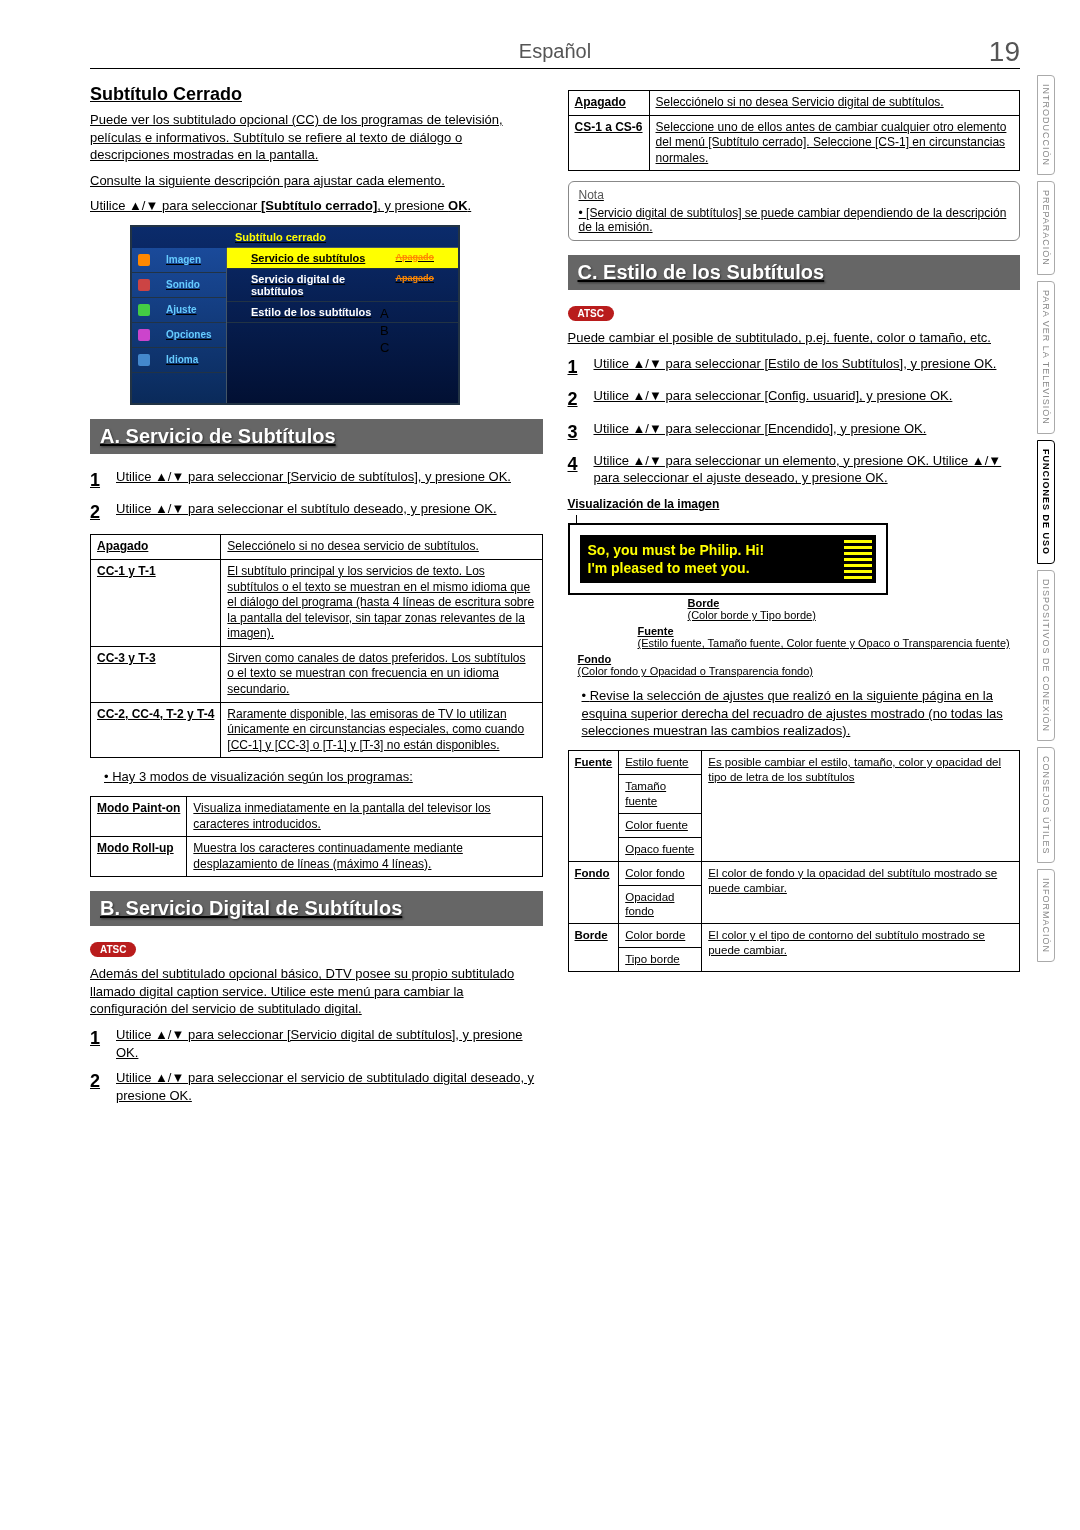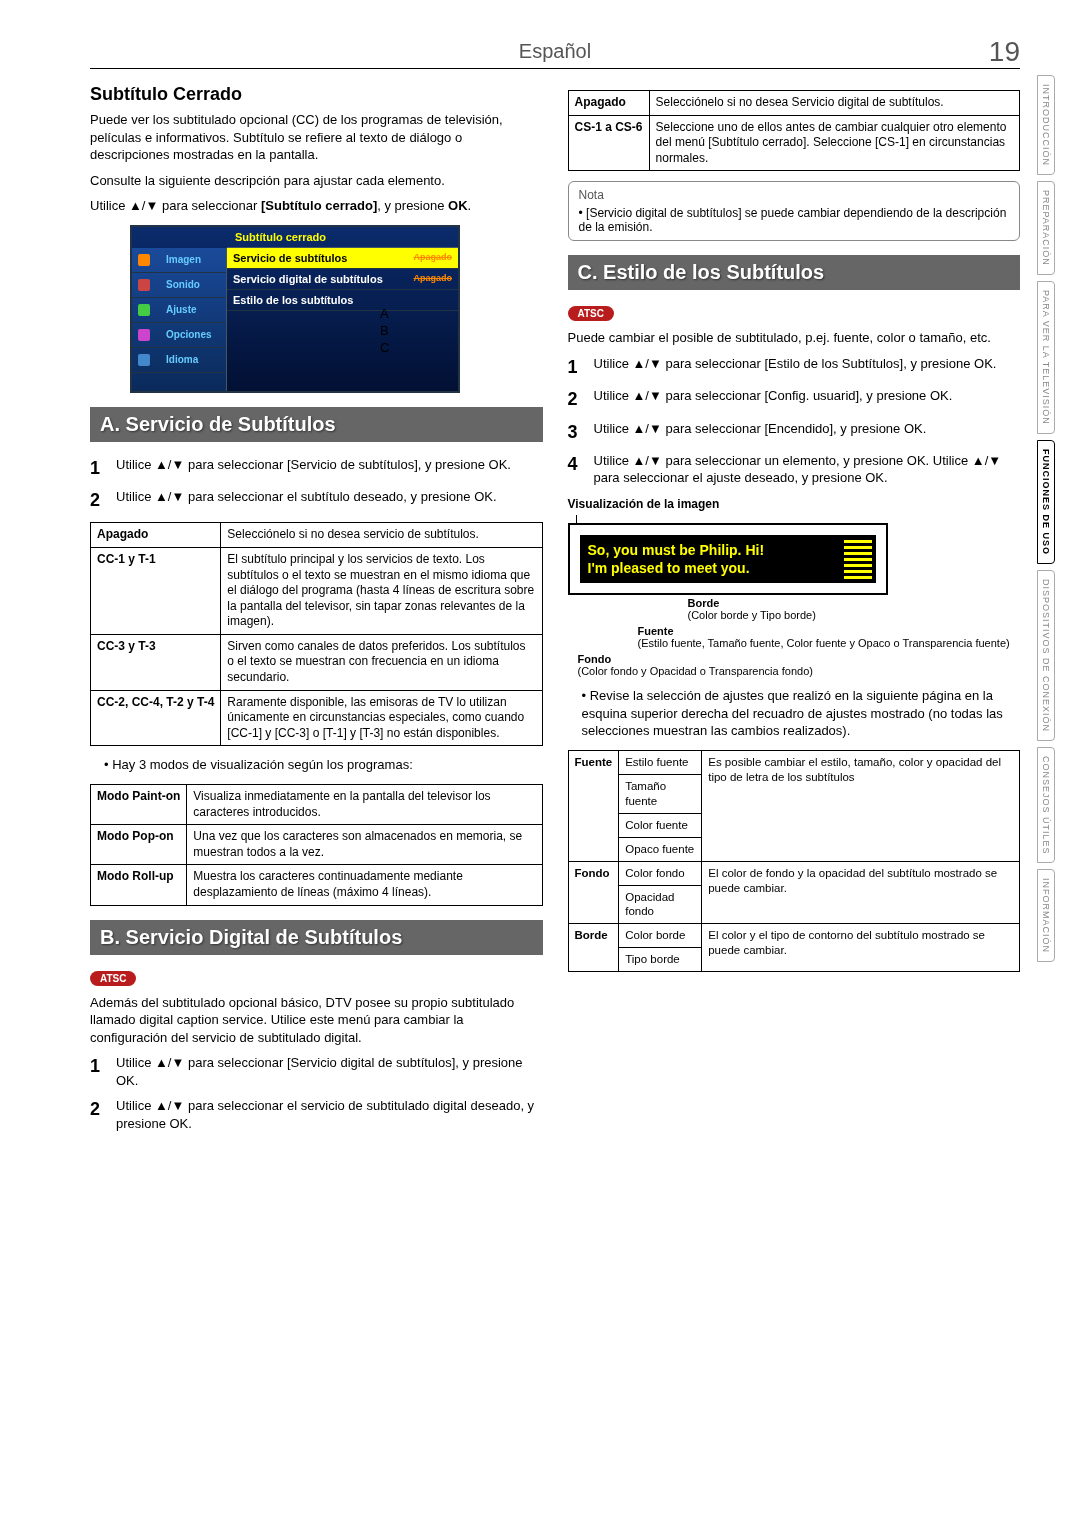--- a/index.html
+++ b/index.html
@@ -58,20 +58,21 @@
     border-color: #000;
     font-weight: bold;
   }
   .columns {
     display: flex;
     gap: 25px;
   }
   .col {
     flex: 1;
     min-width: 0;
+    text-decoration: underline;
   }
   .h2 {
     font-size: 18px;
     font-weight: bold;
     margin-bottom: 6px;
   }
   p { margin-bottom: 8px; line-height: 1.35; font-size: 13px; }
   .section-bar {
     background: #666;
     color: #fff;
@@ -133,21 +134,21 @@
     display: flex;
     gap: 16px;
     align-items: center;
     font-size: 10px;
     font-weight: bold;
   }
   .tv-side-item .ico { width: 12px; height: 12px; display:inline-block; background:#f80; border-radius:2px; }
   .tv-main { flex: 1; }
   .tv-main-item {
     color: #fff;
-    padding: 4px 6px;
+    padding: 4px 24px;
     border-bottom: 1px solid #234;
     display: flex;
     justify-content: space-between;
     font-weight: bold;
   }
   .tv-main-item.hi { background: #ff0; color: #000; }
   .tv-main-item .apagado { color: #f80; font-size: 9px; text-decoration: line-through; }
   .abc-labels { position: absolute; left: 380px; top: 305px; font-size: 13px; line-height: 17px; }
   .diagram-box {
     margin: 10px 0;
@@ -291,24 +292,20 @@
 
       <ul class="bullet-list">
         <li>Hay 3 modos de visualización según los programas:</li>
       </ul>
 
       <table>
         <tbody>
             <tr>
               <td class="tbl-label">Modo Paint-on</td>
               <td>Visualiza inmediatamente en la pantalla del televisor los caracteres introducidos.</td>
-            </tr>
-        <tr>
-              <td class="tbl-label">Modo Pop-on</td>
-              <td>Una vez que los caracteres son almacenados en memoria, se muestran todos a la vez.</td>
             </tr>
         <tr>
               <td class="tbl-label">Modo Roll-up</td>
               <td>Muestra los caracteres continuadamente mediante desplazamiento de líneas (máximo 4 líneas).</td>
             </tr>
       </tbody>
         </table>
 
       <div class="section-bar">B. Servicio Digital de Subtítulos</div>
       <div class="atsc-badge">ATSC</div>

